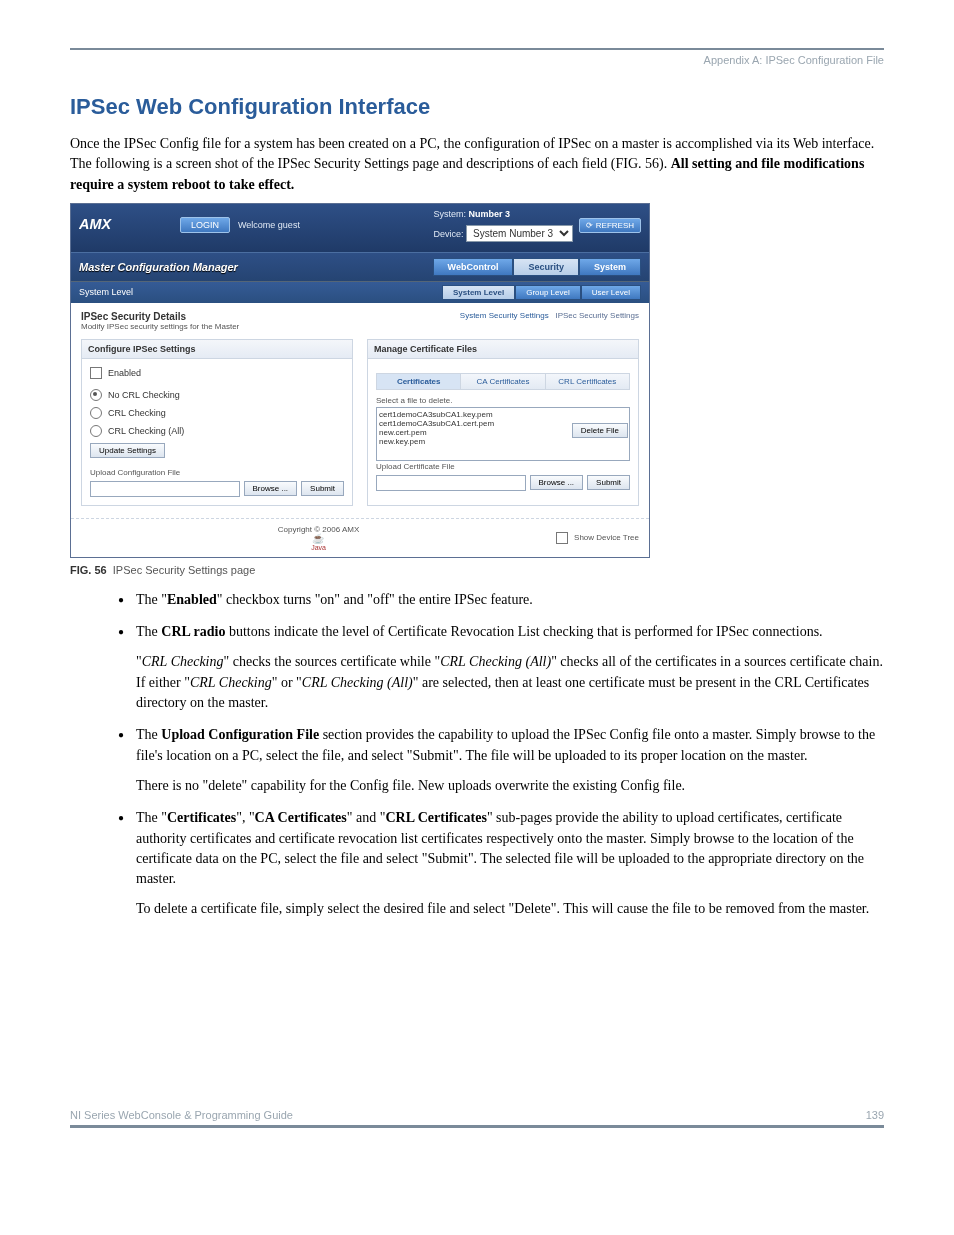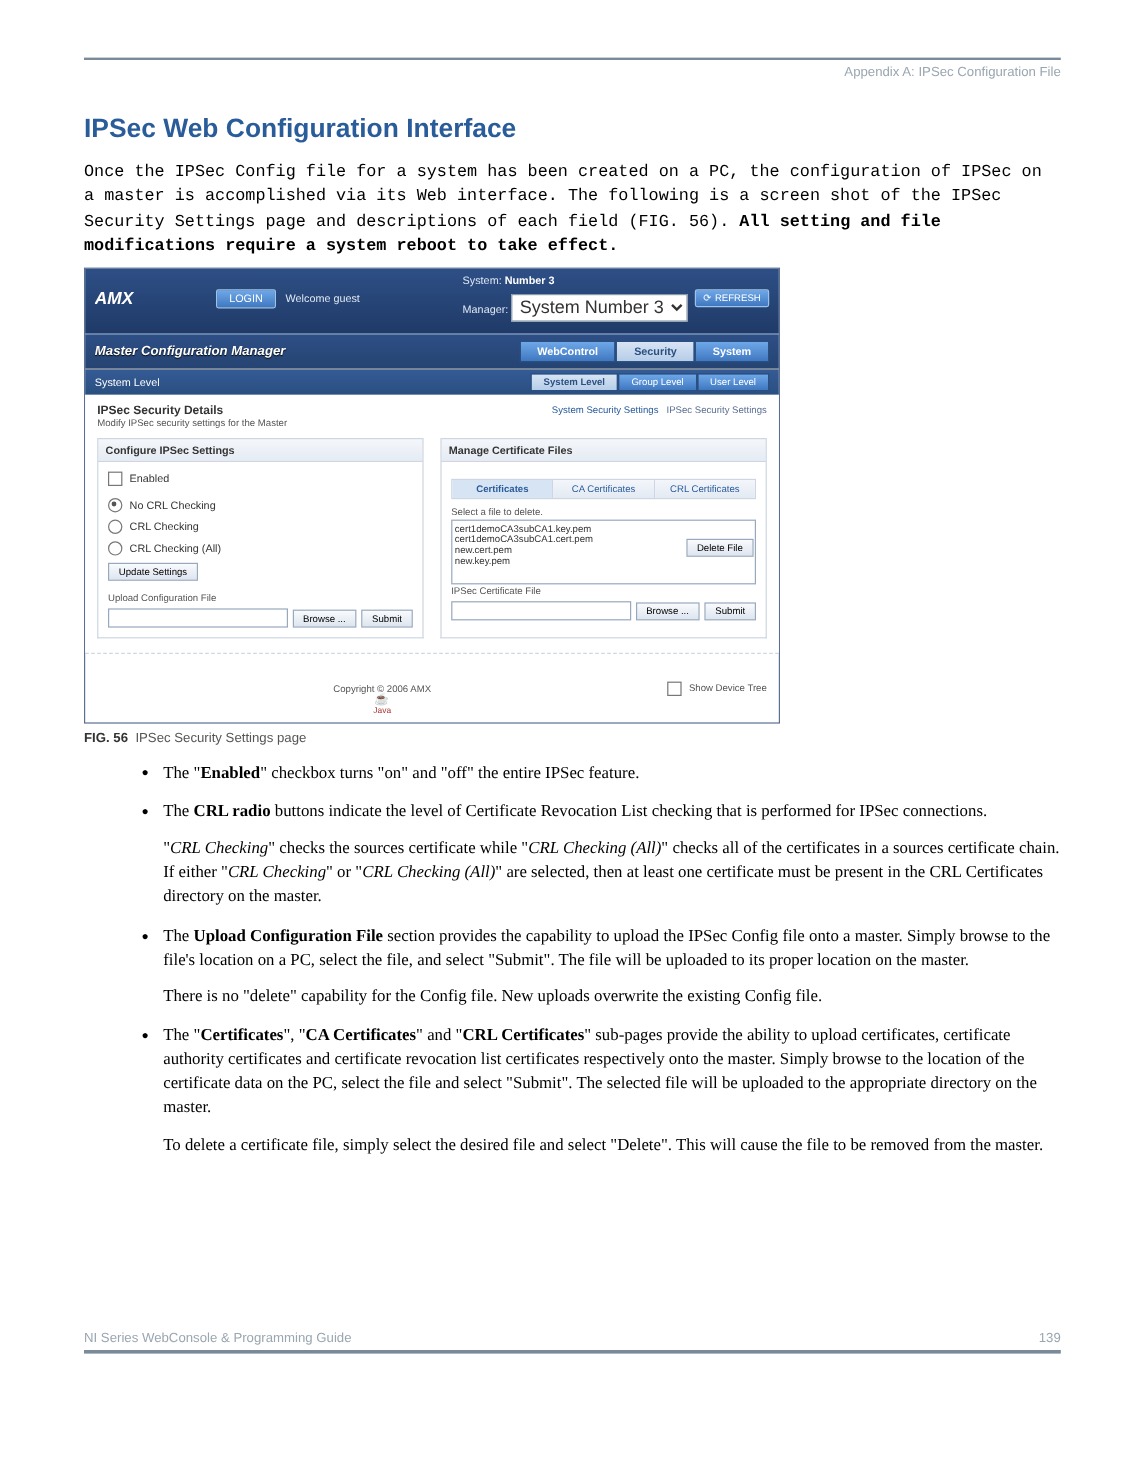--- a/index.html
+++ b/index.html
@@ -31,21 +31,20 @@
     font-family: Arial, sans-serif;
     font-weight: bold;
     color: #2a5c9a;
     font-size: 22px;
     margin: 0 0 14px 0;
   }
   .body-text {
     font-size: 14px;
     line-height: 1.45;
     margin: 0 0 6px 0;
-    font-family: Liberation Mono, monospace;
   }
   .bold { font-weight: bold; }
   .italic { font-style: italic; }
   .figure {
     margin: 8px 0 6px 0;
   }
   .fig-caption {
     font-family: Arial, sans-serif;
     font-size: 11px;
     color: #555;
@@ -117,21 +116,21 @@
     color:#fff;
     font-size:9px;
     padding:2px 10px;
     border-radius:2px;
     margin-left:21px;
   }
   .welcome { font-size:9px; color:#dfe8f4;}
   .sys-block { display:flex; gap:6px; align-items:center; font-size:9px;margin-left:30px;}
   .sys-block .lbl{ color:#dfe8f4;}
   .sys-block .val{ color:#fff; font-weight:bold;}
-  .sys-select { font-size:15px; background:#fff; color:#333; border:1px solid #89a; padding:1px 2px;}
+  .sys-select { font-size:10px; background:#fff; color:#333; border:1px solid #89a; padding:1px 2px;}
   .refresh {
     background: linear-gradient(#6fa8e8,#3f78c0);
     border:1px solid #9ec3ea;
     color:#fff; font-size:8px; padding:2px 6px; border-radius:2px;
     display:flex; gap:3px; align-items:center;
   }
   .mcm-row {
     background: linear-gradient(#2e4f86,#254472);
     color:#fff;
     padding:5px 8px;
@@ -220,21 +219,21 @@
         <div class="logo">
           <svg viewBox="0 0 100 24">
               <text x="0" y="18" fill="#fff" font-family="Arial" font-weight="900" font-size="20" font-style="italic">AMX</text>
             </svg>
           <span class="login-btn">LOGIN</span>
           <span class="welcome">Welcome guest</span>
         </div>
         <div style="display:flex; gap:6px; align-items:center;">
           <div class="sys-block" style="flex-direction:column; align-items:flex-start;">
             <div><span class="lbl">System:</span> <span class="val">Number 3</span></div>
-            <div><span class="lbl">Manager:</span> <select class="sys-select"><option>System Number 3</option></select></div>
+            <div><span class="lbl">Device:</span> <select class="sys-select"><option>System Number 3</option></select></div>
           </div>
           <span class="refresh">
               <span>⟳</span>
               <span>REFRESH</span>
             </span>
         </div>
       </div>
 
       <div class="mcm-row">
         <span class="mcm-title">Master Configuration Manager</span>
@@ -308,34 +307,34 @@
               <div class="note8">Select a file to delete.</div>
               <div class="filelist">
                 <div>cert1demoCA3subCA1.key.pem</div>
                 <div>cert1demoCA3subCA1.cert.pem</div>
                 <div>new.cert.pem</div>
                 <div>new.key.pem</div>
               </div>
               <div class="delwrap">
                   <button class="btn-raised">Delete File</button>
                 </div>
-              <div class="uplabel" style="margin-top:24px;">IPSec Certificate File</div>
+              <div class="uplabel" style="margin-top:24px;">Upload Certificate File</div>
               <div class="filerow">
                 <span class="txtin"></span>
                 <button class="btn-raised">Browse ...</button>
                 <button class="btn-raised">Submit</button>
               </div>
             </div>
           </div>
         </div>
       </div>
 
       <div class="shot-footer">
         <span></span>
-        <div style="text-align:center; flex:1;margin-top:19px;">
+        <div style="text-align:center; flex:1;">
           <div>Copyright © 2006 AMX</div>
           <div class="java-badge"><span class="cup">☕</span><br><span>Java</span></div>
         </div>
         <div class="chk" style="margin:0;">
             <span class="chkbox"></span>
             <span>Show Device Tree</span>
           </div>
       </div>
     </div>
   </div>

